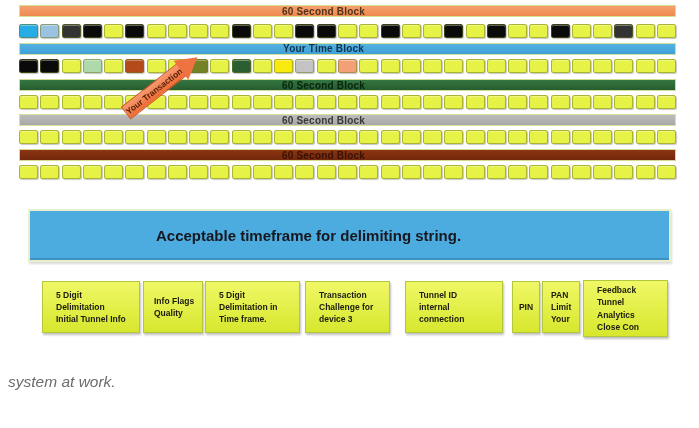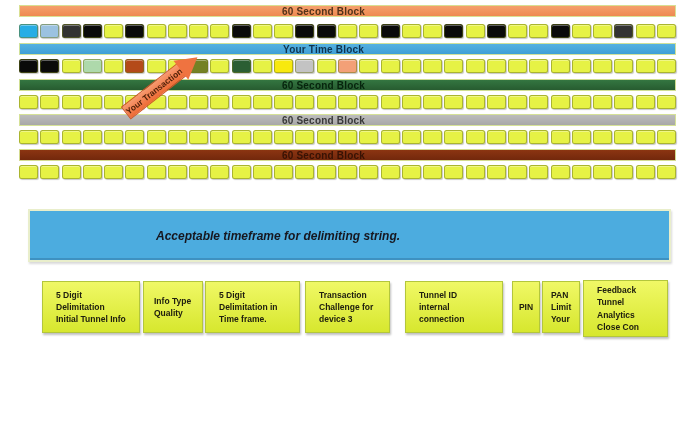--- a/index.html
+++ b/index.html
@@ -5,21 +5,21 @@
   html,body{margin:0;padding:0;background:#fff;}
   body{font-family:"Liberation Sans",sans-serif;}
   #figure{position:relative;width:699px;height:428px;background:#fff;overflow:hidden;}
 
   
   .tbar{position:absolute;left:19px;width:657px;height:12px;display:flex;align-items:center;
         justify-content:center;font-size:10px;font-weight:600;letter-spacing:.2px;
         border:1px solid rgba(215,228,150,.95);box-sizing:border-box;}
   .tbar span{transform:translateX(-24px);white-space:nowrap;}
   #bar-orange{top:5px;background:linear-gradient(#f5a06c,#ee8a51);color:#53331a;}
-  #bar-blue{top:43px;background:linear-gradient(#55b1e0,#3f9fd6);color:#0e3450;}
+  #bar-blue{top:43px;background:linear-gradient(#55b1e0,#3f9fd6);color:#0e3450;align-items:flex-end;}
   #bar-green{top:79px;background:linear-gradient(#347641,#275c30);color:#06240d;}
   #bar-gray{top:114px;background:linear-gradient(#bcbcbc,#a8a8a8);color:#3a3a3a;}
   #bar-maroon{top:149px;background:linear-gradient(#8c3512,#73280c);color:#381204;}
 
   
   .block-row{position:absolute;left:19px;width:657px;height:14px;display:flex;
              justify-content:space-between;}
   #row-0{top:24px;} #row-1{top:59px;} #row-2{top:95px;} #row-3{top:130px;} #row-4{top:165px;}
   .block{width:19px;height:14px;border-radius:2.5px;border:1px solid rgba(110,120,25,.5);
          box-sizing:border-box;
@@ -34,21 +34,21 @@
   #arrow .head{position:absolute;left:70px;top:0;width:0;height:0;
          border-top:12px solid transparent;border-bottom:12px solid transparent;
          border-left:21px solid #ef7340;}
   #arrow .lbl{font-size:8.5px;font-weight:600;color:#4e1f07;white-space:nowrap;}
 
   
   #timeframe{position:absolute;left:28px;top:209px;width:643px;height:53px;
          background:#4cacdf;border:2px solid #e9eecb;box-sizing:border-box;
          box-shadow:inset 0 -2px 0 rgba(0,20,60,.18), 1px 2px 2px rgba(0,0,0,.15);
          display:flex;align-items:center;}
-  #timeframe .txt{padding-left:126px;font-size:12px;font-weight:600;color:#17171f;font-style:italic;}
+  #timeframe .txt{padding-left:126px;font-size:15px;font-weight:600;color:#17171f;}
 
   
   .stage-box{position:absolute;top:281px;height:52px;box-sizing:border-box;
          background:linear-gradient(#f0f866,#d7e72e);border:1px solid #b3c63c;
          box-shadow:1px 2px 2px rgba(0,0,0,.25);
          display:flex;align-items:center;padding-left:13px;
          font-size:8.5px;font-weight:600;line-height:1.45;color:#20200f;
          white-space:pre-line;}
   .sb1{left:42px;width:98px;}
   .sb2{left:143px;width:60px;padding-left:10px;}
@@ -261,21 +261,21 @@
   </div>
 
   <div id="timeframe">
     <span class="txt">Acceptable timeframe for delimiting string.</span>
   </div>
 
   <div id="stage-boxes">
       <div class="stage-box sb1">5 Digit
 Delimitation
 Initial Tunnel Info</div>
-      <div class="stage-box sb2">Info Type
+      <div class="stage-box sb2">Info Flags
 Quality</div>
       <div class="stage-box sb3">5 Digit
 Delimitation in
 Time frame.</div>
       <div class="stage-box sb4">Transaction
 Challenge for
 device 3</div>
       <div class="stage-box sb5">Tunnel ID
 internal
 connection</div>
@@ -283,15 +283,16 @@
       <div class="stage-box sb7">PAN
 Limit
 Your</div>
       <div class="stage-box sb8">Feedback
 Tunnel
 Analytics
 Close Con</div>
     </div>
 
   <div id="caption">
+    <div>system at work.</div>
   </div>
 
 </div>
 
 </body></html>

